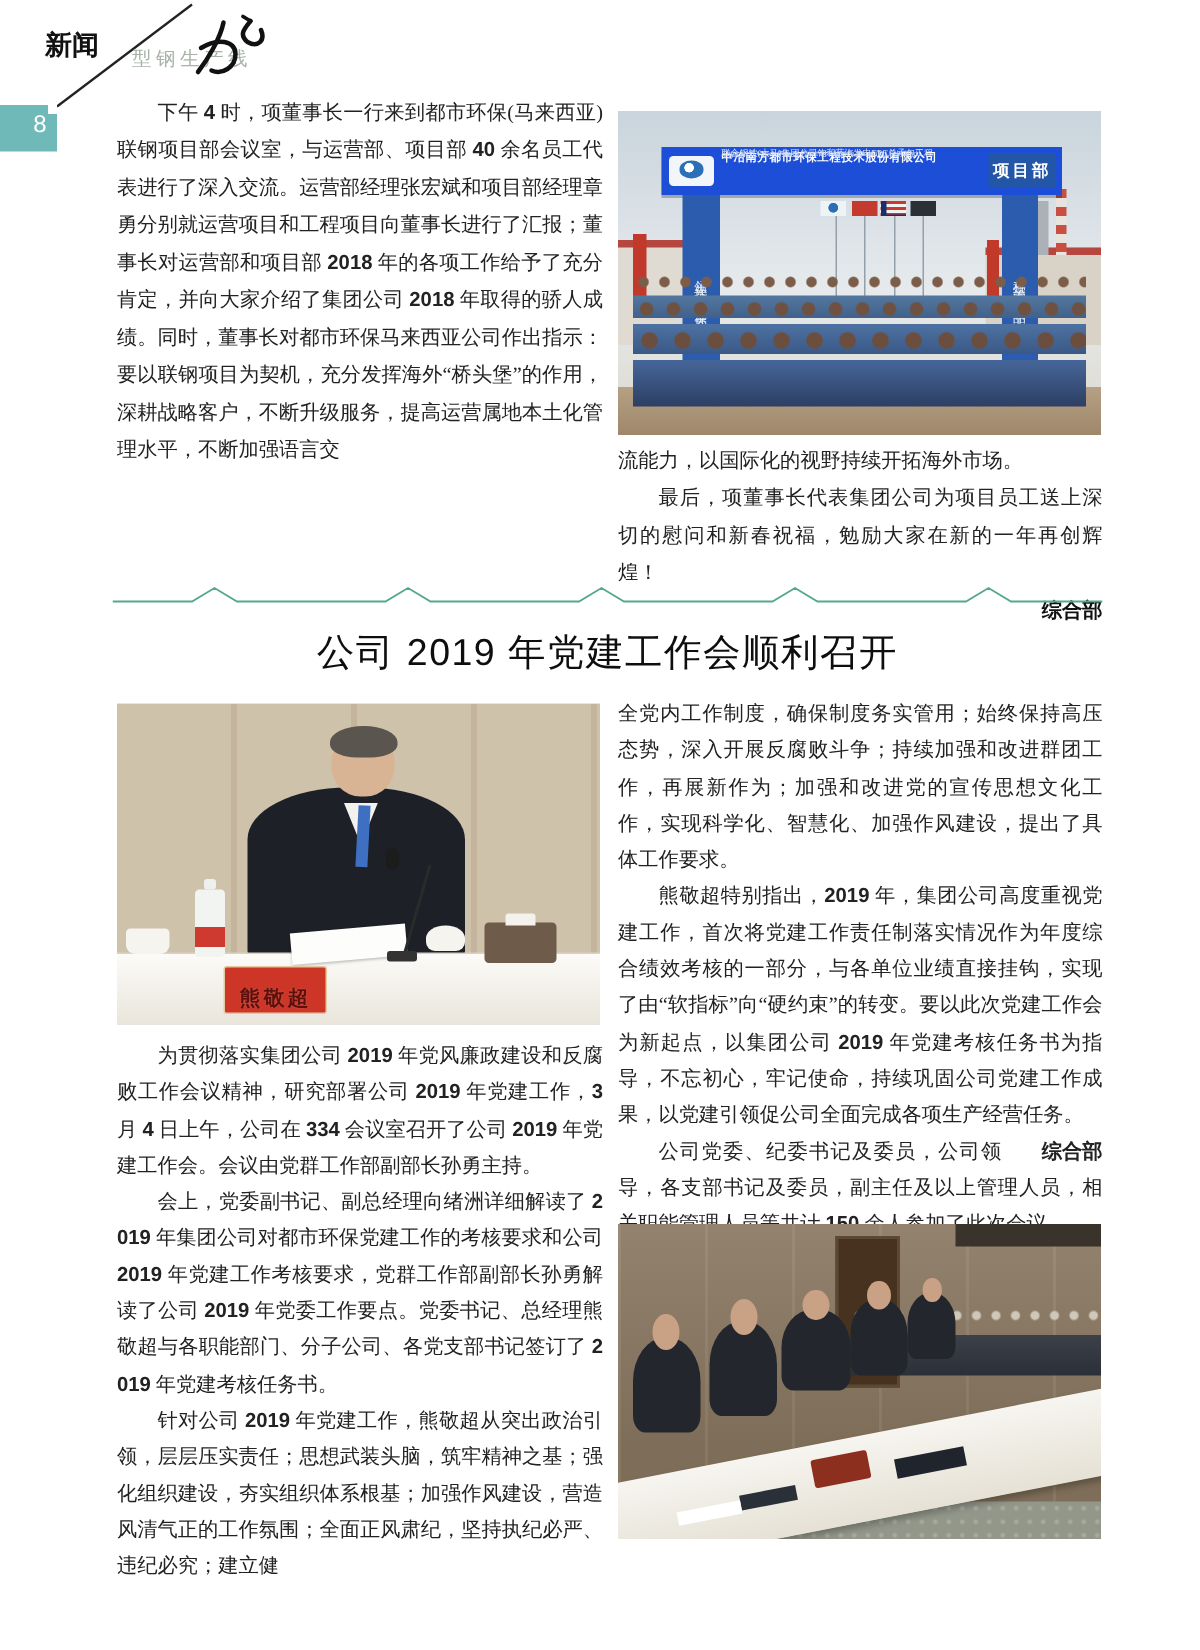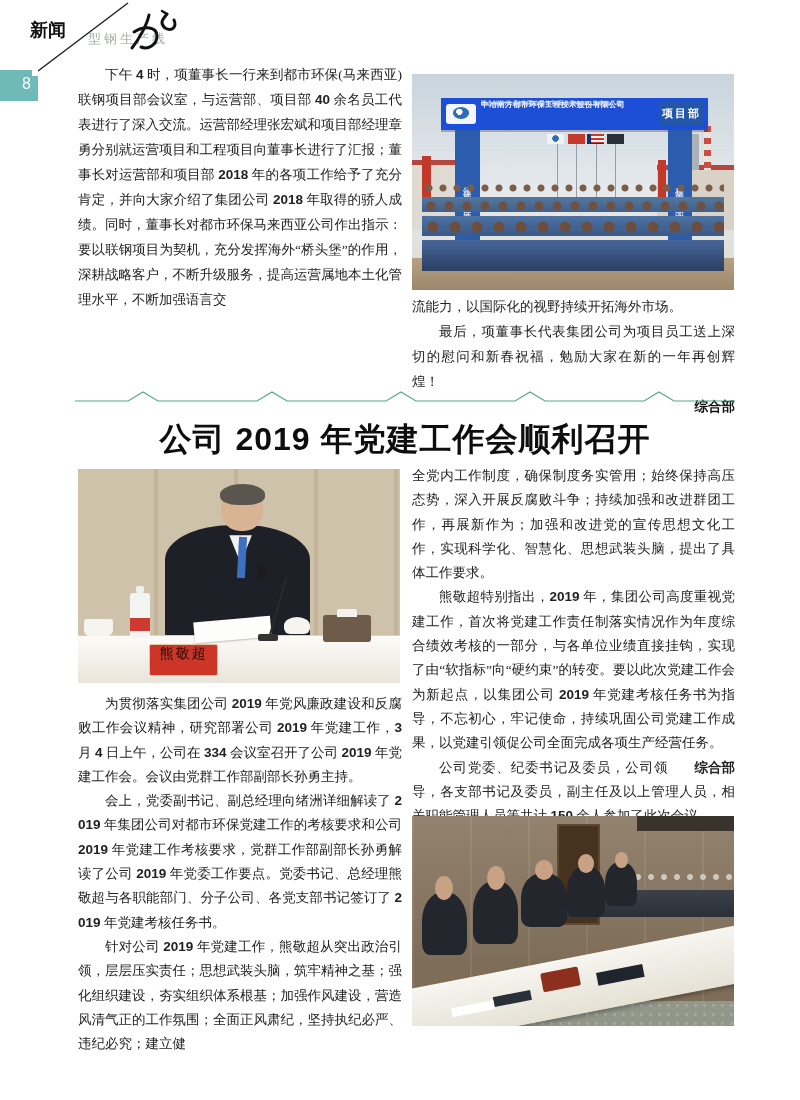--- a/index.html
+++ b/index.html
@@ -30,21 +30,21 @@
   #col1-left{left:78px;top:62px;}
   #col1-right{left:412px;top:294px;width:323px;}
   #col2-left{left:78px;top:692px;}
   #col2-right{left:412px;top:464px;width:323px;}
 
   
   .divider{position:absolute;left:75px;top:390px;}
 
   
   .headline{position:absolute;left:75px;top:418px;width:660px;text-align:center;
-            font-size:32px;font-weight:700;color:#0e0e0e;letter-spacing:1px;
+            font-size:25px;font-weight:400;color:#0e0e0e;letter-spacing:1px;
             font-family:"Liberation Sans","DejaVu Sans",sans-serif;}
 
   
   .photo{position:absolute;overflow:hidden;background:#dde3e7;}
   #photo1{left:412px;top:74px;width:322px;height:216px;}
   #photo2{left:78px;top:469px;width:322px;height:214px;}
   #photo3{left:412px;top:816px;width:322px;height:210px;}
   .photo *{position:absolute;}
 
   
@@ -99,21 +99,21 @@
   .p2-mic-arm{left:59%;bottom:21%;width:2px;height:30%;background:#2a2a2a;transform:rotate(16deg);transform-origin:bottom;}
   .p2-mic-head{left:55.5%;bottom:48%;width:9px;height:15px;background:#1c1c1c;border-radius:5px;}
   .p2-mic-base{left:56%;bottom:19.5%;width:20px;height:7px;background:#333;border-radius:2px;}
   .p2-bottle{left:16%;bottom:21%;width:6.5%;height:21%;background:linear-gradient(#f2f4f2 55%,#cf3a30 55%,#cf3a30 85%,#f2f4f2 85%);border-radius:3px;}
   .p2-bottle i{position:absolute;left:30%;top:-7px;width:40%;height:7px;background:#eef0ee;border-radius:2px;}
   .p2-cup1{left:2%;bottom:22%;width:9%;height:8%;background:#f6f4ef;border-radius:3px 3px 6px 6px;}
   .p2-cup2{left:64%;bottom:23%;width:8%;height:8%;background:#f6f4ef;border-radius:50% 50% 6px 6px;}
   .p2-tissue{right:9%;bottom:19%;width:15%;height:13%;background:#6e5b49;border-radius:3px;}
   .p2-tissue i{position:absolute;left:30%;top:-6px;width:40%;height:8px;background:#f4f2ec;border-radius:2px 2px 0 0;}
   .p2-plate{left:22%;bottom:3.5%;width:21%;height:14%;background:#cd3527;border:1px solid #e3c9a2;border-radius:2px;
-            display:flex;align-items:flex-start;justify-content:center;}
+            display:flex;align-items:flex-end;justify-content:center;}
   .p2-plate span{position:static;color:#5e100a;font-weight:700;font-size:14px;letter-spacing:2px;
                  text-shadow:0 0 1px rgba(255,255,255,.25);}
 
   
   .p3-wall{inset:0;background:linear-gradient(#93836e,#7e6d58 70%);}
   .p3-panels{inset:0;background:repeating-linear-gradient(90deg,rgba(255,255,255,.07) 0 2px,rgba(0,0,0,0) 2px 58px);}
   .p3-ceiling{right:0;top:0;width:30%;height:7%;background:#3a332b;}
   .p3-door{left:45%;top:4%;width:12%;height:46%;background:#47321f;border:2px solid #5d4833;}
   .p3-plant{left:40.5%;top:40%;width:5%;height:13%;background:radial-gradient(ellipse at 50% 35%,#55803f 55%,rgba(0,0,0,0) 60%);}
   .p3-crowd{right:0;top:27%;width:52%;height:21%;background-repeat:repeat-x,no-repeat;background-position:0 0,0 100%;
@@ -229,21 +229,21 @@
     </div>
   </div>
 
   <div class="col a2" id="col2-left">
     <p class="para indent digits-bold">为贯彻落实集团公司 <b>2019</b> 年党风廉政建设和反腐败工作会议精神，研究部署公司 <b>2019</b> 年党建工作，<b>3</b> 月 <b>4</b> 日上午，公司在 <b>334</b> 会议室召开了公司 <b>2019</b> 年党建工作会。会议由党群工作部副部长孙勇主持。</p>
     <p class="para indent digits-bold">会上，党委副书记、副总经理向绪洲详细解读了 <b>2019</b> 年集团公司对都市环保党建工作的考核要求和公司 <b>2019</b> 年党建工作考核要求，党群工作部副部长孙勇解读了公司 <b>2019</b> 年党委工作要点。党委书记、总经理熊敬超与各职能部门、分子公司、各党支部书记签订了 <b>2019</b> 年党建考核任务书。</p>
     <p class="para indent digits-bold">针对公司 <b>2019</b> 年党建工作，熊敬超从突出政治引领，层层压实责任；思想武装头脑，筑牢精神之基；强化组织建设，夯实组织体系根基；加强作风建设，营造风清气正的工作氛围；全面正风肃纪，坚持执纪必严、违纪必究；建立健</p>
   </div>
 
   <div class="col a2" id="col2-right">
-    <p class="para digits-bold">全党内工作制度，确保制度务实管用；始终保持高压态势，深入开展反腐败斗争；持续加强和改进群团工作，再展新作为；加强和改进党的宣传思想文化工作，实现科学化、智慧化、思想武装头脑，提出了具体工作要求。</p>
+    <p class="para digits-bold">全党内工作制度，确保制度务实管用；始终保持高压态势，深入开展反腐败斗争；持续加强和改进群团工作，再展新作为；加强和改进党的宣传思想文化工作，实现科学化、智慧化、加强作风建设，提出了具体工作要求。</p>
     <p class="para indent digits-bold">熊敬超特别指出，<b>2019</b> 年，集团公司高度重视党建工作，首次将党建工作责任制落实情况作为年度综合绩效考核的一部分，与各单位业绩直接挂钩，实现了由“软指标”向“硬约束”的转变。要以此次党建工作会为新起点，以集团公司 <b>2019</b> 年党建考核任务书为指导，不忘初心，牢记使命，持续巩固公司党建工作成果，以党建引领促公司全面完成各项生产经营任务。</p>
     <p class="para indent"><span class="byline-inline">综合部</span><span class="digits-bold">公司党委、纪委书记及委员，公司领导，各支部书记及委员，副主任及以上管理人员，相关职能管理人员等共计 <b>150</b> 余人参加了此次会议。</span></p>
   </div>
 
   <div class="photo" id="photo3">
     <div class="p3-wall"></div>
     <div class="p3-panels"></div>
     <div class="p3-ceiling"></div>
     <div class="p3-door"></div>
     <div class="p3-plant"></div>

